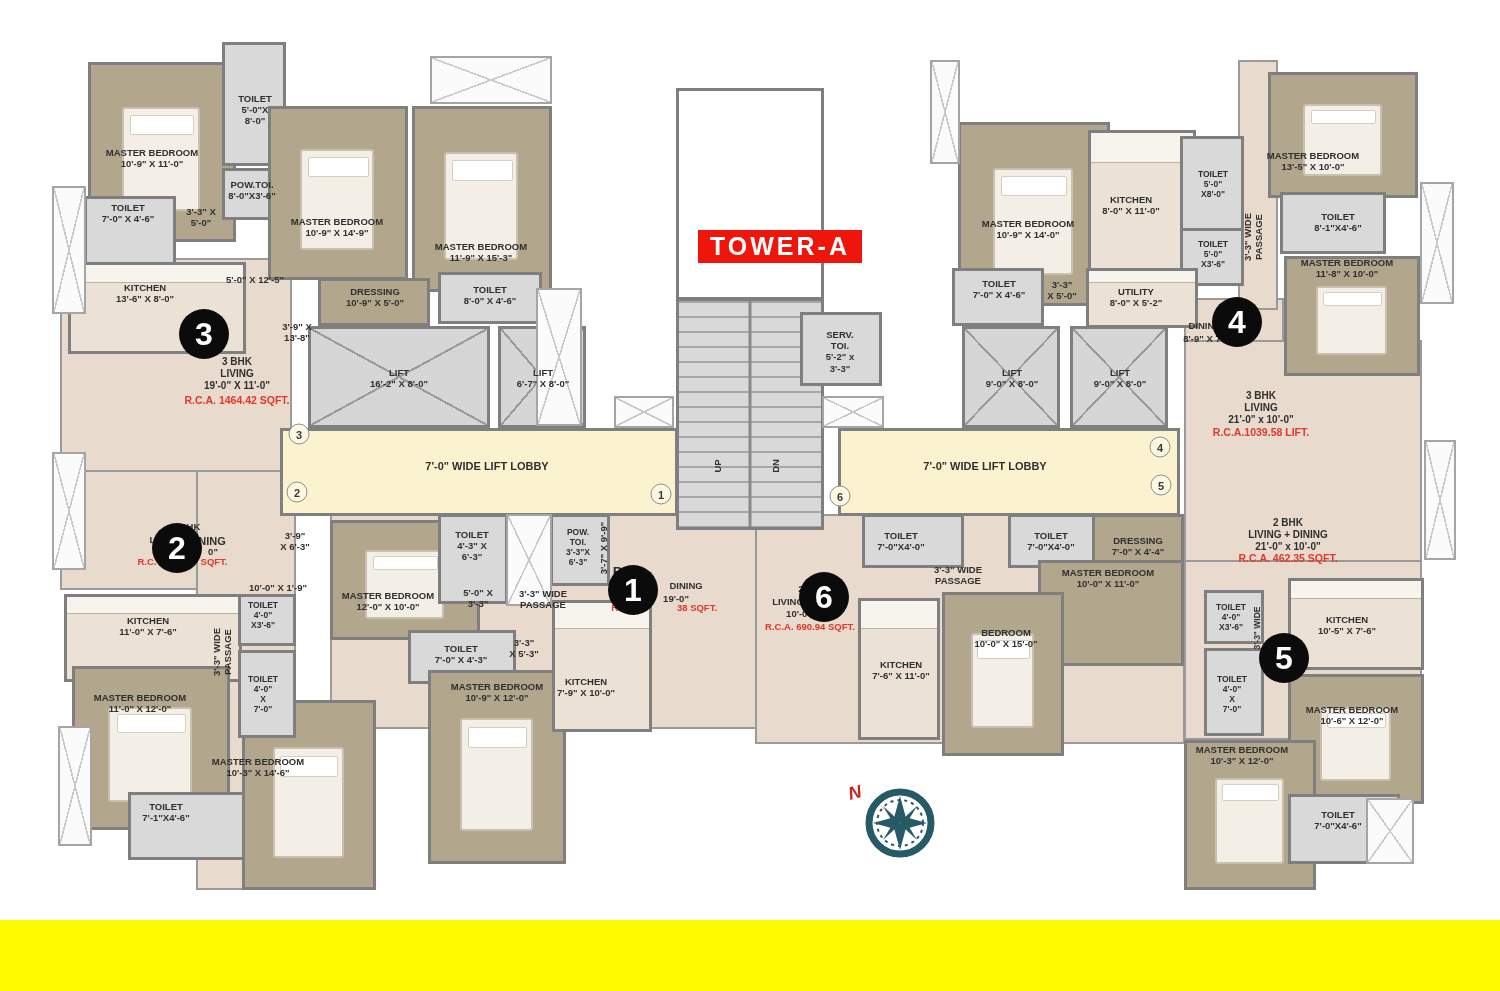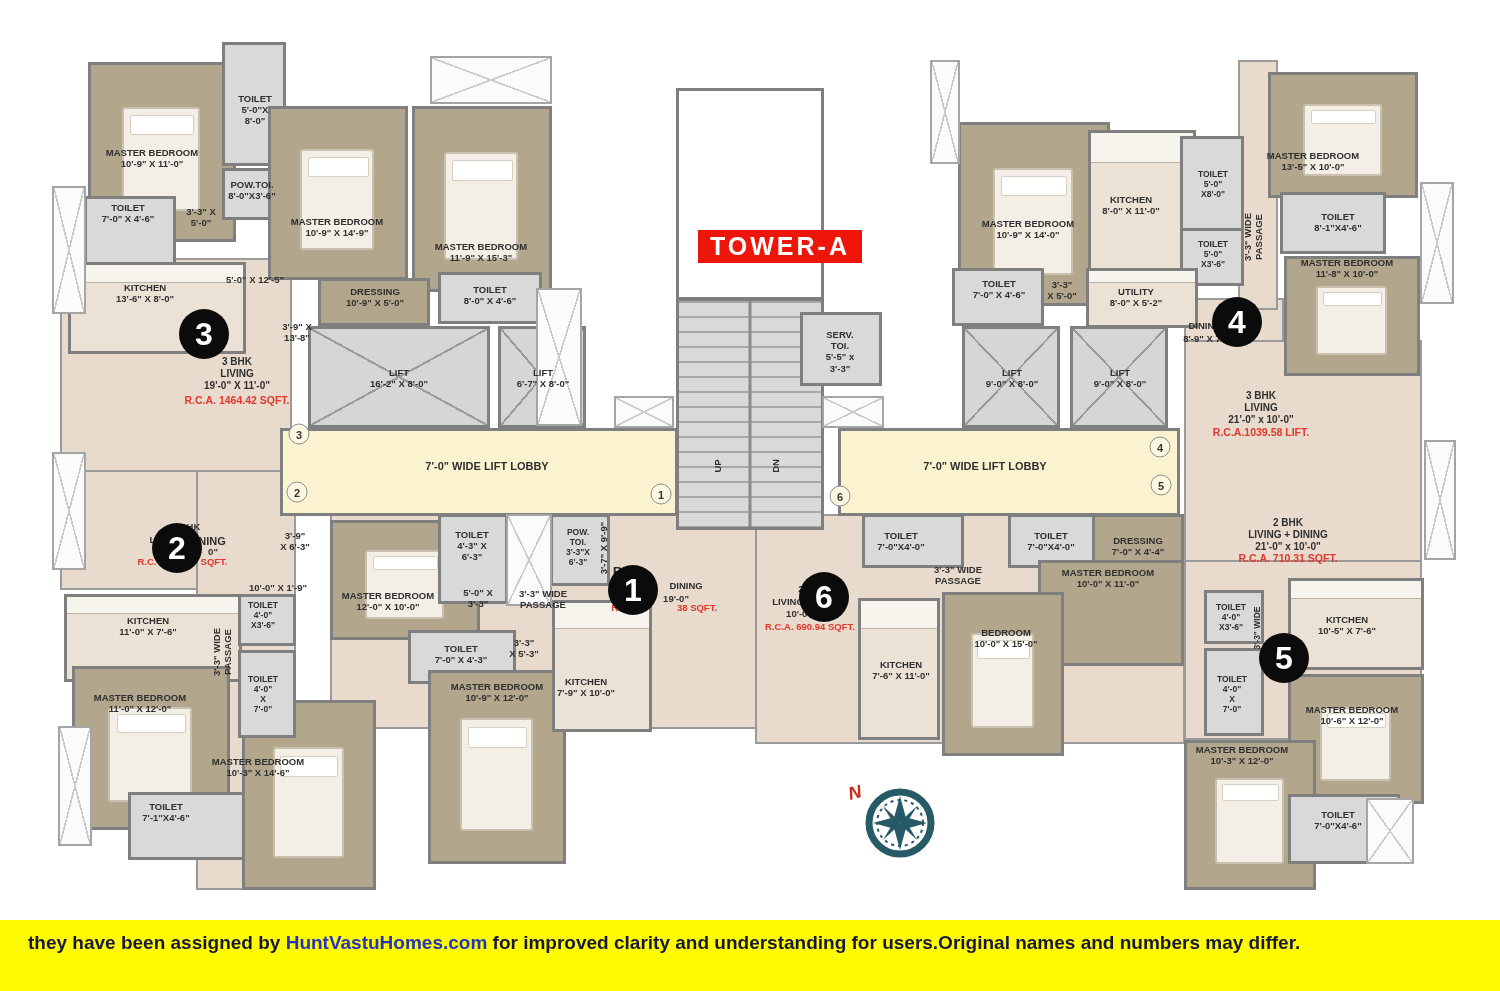--- a/index.html
+++ b/index.html
@@ -176,21 +176,21 @@
 LIVING
 19'-0" X 11'-0"</div>
       <div class="lbl red" style="left: 237px; top: 400px; font-size: 10.5px;">R.C.A. 1464.42 SQFT.</div>
       <div class="lbl" style="left: 399px; top: 378px; font-size: 9.5px;">LIFT
 16'-2" X 8'-0"</div>
       <div class="lbl" style="left: 543px; top: 378px; font-size: 9.5px;">LIFT
 6'-7" X 8'-0"</div>
       <div class="lbl" style="left: 487px; top: 466px; font-size: 11px;">7'-0" WIDE LIFT LOBBY</div>
       <div class="lbl" style="left: 840px; top: 351px; font-size: 9.5px;">SERV.
 TOI.
-5'-5" x
+5'-2" x
 3'-3"</div>
       <div class="lbl rot" style="left: 718px; top: 466px; font-size: 9.5px;">UP</div>
       <div class="lbl rot" style="left: 776px; top: 466px; font-size: 9.5px;">DN</div>
       <div class="lbl" style="left: 985px; top: 466px; font-size: 11px;">7'-0" WIDE LIFT LOBBY</div>
       <div class="lbl" style="left: 1012px; top: 378px; font-size: 9.5px;">LIFT
 9'-0" X 8'-0"</div>
       <div class="lbl" style="left: 1120px; top: 378px; font-size: 9.5px;">LIFT
 9'-0" X 8'-0"</div>
       <div class="lbl" style="left: 186px; top: 527px; font-size: 9.5px;">2 BHK</div>
       <div class="lbl" style="left: 157px; top: 540px; font-size: 9.5px;">LIV</div>
@@ -271,21 +271,21 @@
 11'-8" X 10'-0"</div>
       <div class="lbl" style="left: 1205px; top: 326px; font-size: 9.5px;">DINING</div>
       <div class="lbl" style="left: 1202px; top: 339px; font-size: 9.5px;">8'-9" X 7</div>
       <div class="lbl" style="left: 1261px; top: 408px; font-size: 10px;">3 BHK
 LIVING
 21'-0" x 10'-0"</div>
       <div class="lbl red" style="left: 1261px; top: 432px; font-size: 10.5px;">R.C.A.1039.58 LIFT.</div>
       <div class="lbl" style="left: 1288px; top: 535px; font-size: 10px;">2 BHK
 LIVING + DINING
 21'-0" x 10'-0"</div>
-      <div class="lbl red" style="left: 1288px; top: 558px; font-size: 10.5px;">R.C.A. 710.31 SQFT.</div>
+      <div class="lbl red" style="left: 1288px; top: 558px; font-size: 10.5px;">R.C.A. 462.35 SQFT.</div>
       <div class="lbl" style="left: 901px; top: 541px; font-size: 9.5px;">TOILET
 7'-0"X4'-0"</div>
       <div class="lbl" style="left: 1051px; top: 541px; font-size: 9.5px;">TOILET
 7'-0"X4'-0"</div>
       <div class="lbl" style="left: 958px; top: 575px; font-size: 9.5px;">3'-3" WIDE
 PASSAGE</div>
       <div class="lbl" style="left: 1138px; top: 546px; font-size: 9.5px;">DRESSING
 7'-0" X 4'-4"</div>
       <div class="lbl" style="left: 1108px; top: 578px; font-size: 9.5px;">MASTER BEDROOM
 10'-0" X 11'-0"</div>
@@ -340,15 +340,14 @@
       <polygon points="37,30 50,42 54,47 46,45"></polygon>
       <polygon points="71,30 58,42 54,47 62,45"></polygon>
       <polygon points="37,64 50,52 54,47 46,49"></polygon>
       <polygon points="71,64 58,52 54,47 62,49"></polygon>
     </g>
     <polygon points="54,47 16,14 44,38" fill="#cc2418"></polygon>
     <text x="4" y="24" fill="#cc2418" font-size="18" font-style="italic" font-weight="bold" transform="rotate(-14 4 24)">N</text>
   </svg>
 
   <div id="disclaimer">
-    <div><span>they have been assigned by </span><span class="link">HuntVastuHomes.com</span><span> for improved clarity and understanding for users.Original names and numbers may differ.</span></div>
   </div>
 </div>
 
 </body></html>

